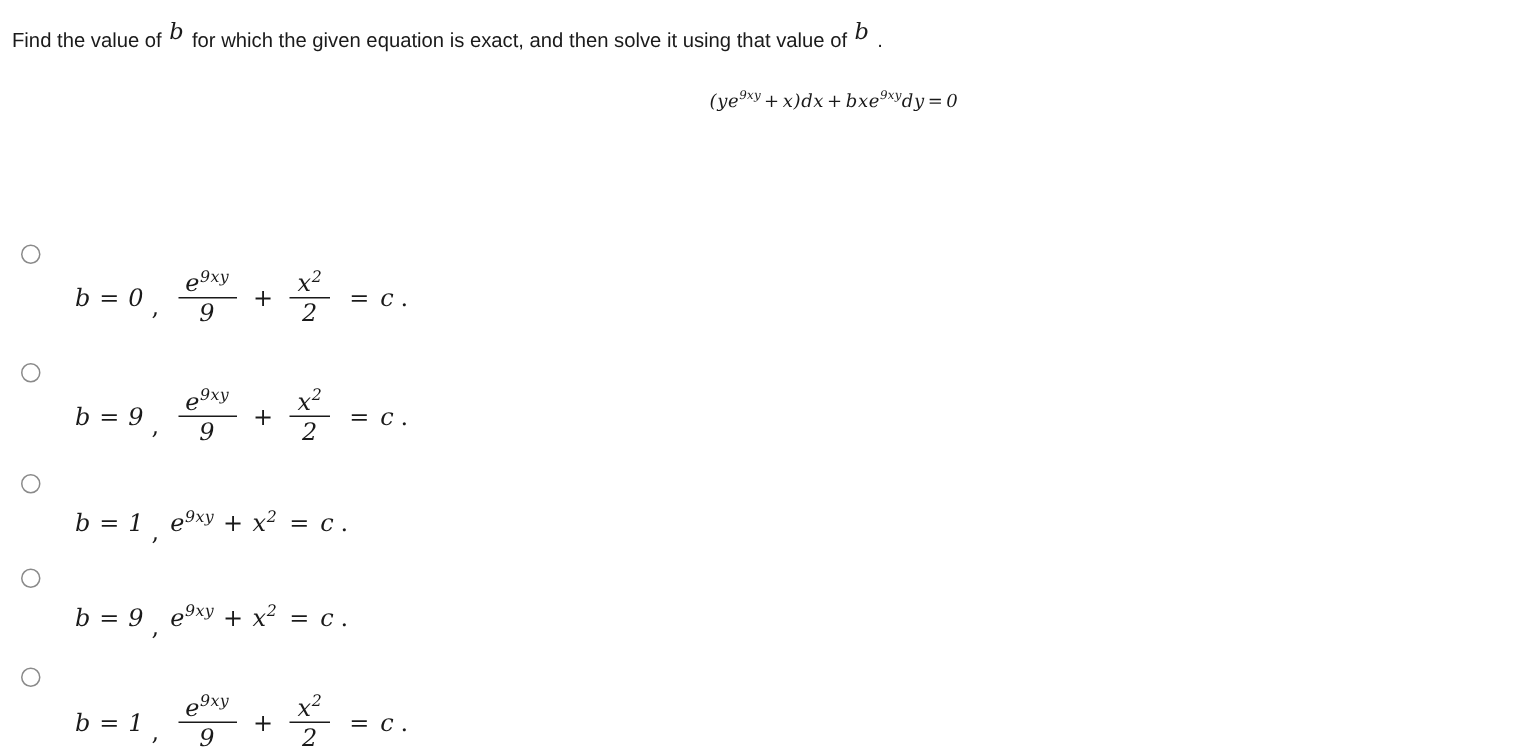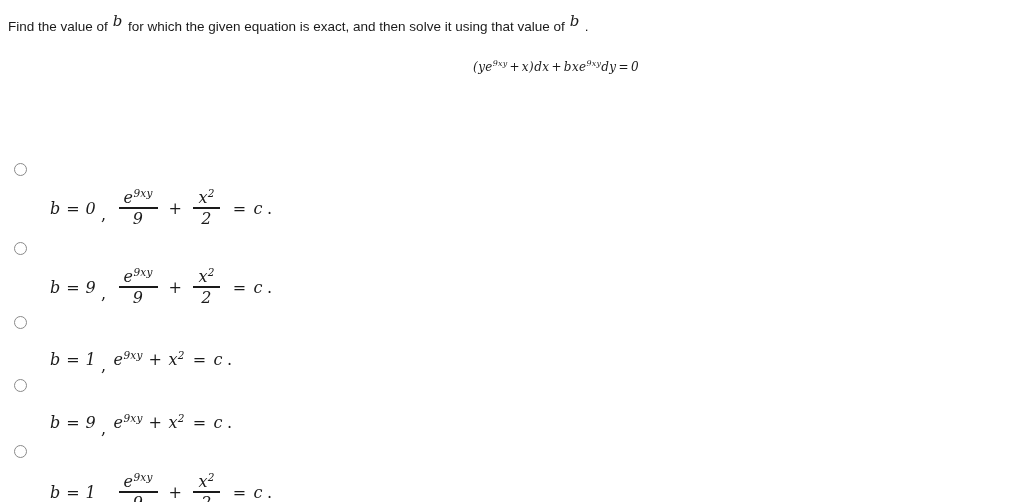--- a/index.html
+++ b/index.html
@@ -64,21 +64,21 @@
   
   .options {
     position: absolute;
     left: 0;
     top: 148px;
     width: 1024px;
   }
   .option-row {
     position: relative;
     display: flex;
-    align-items: flex-end;
+    align-items: center;
   }
   .radio {
     position: absolute;
     left: 14px;
     width: 13px;
     height: 13px;
     border: 1.3px solid #8a8a8a;
     border-radius: 50%;
     background: #ffffff;
     box-sizing: border-box;

